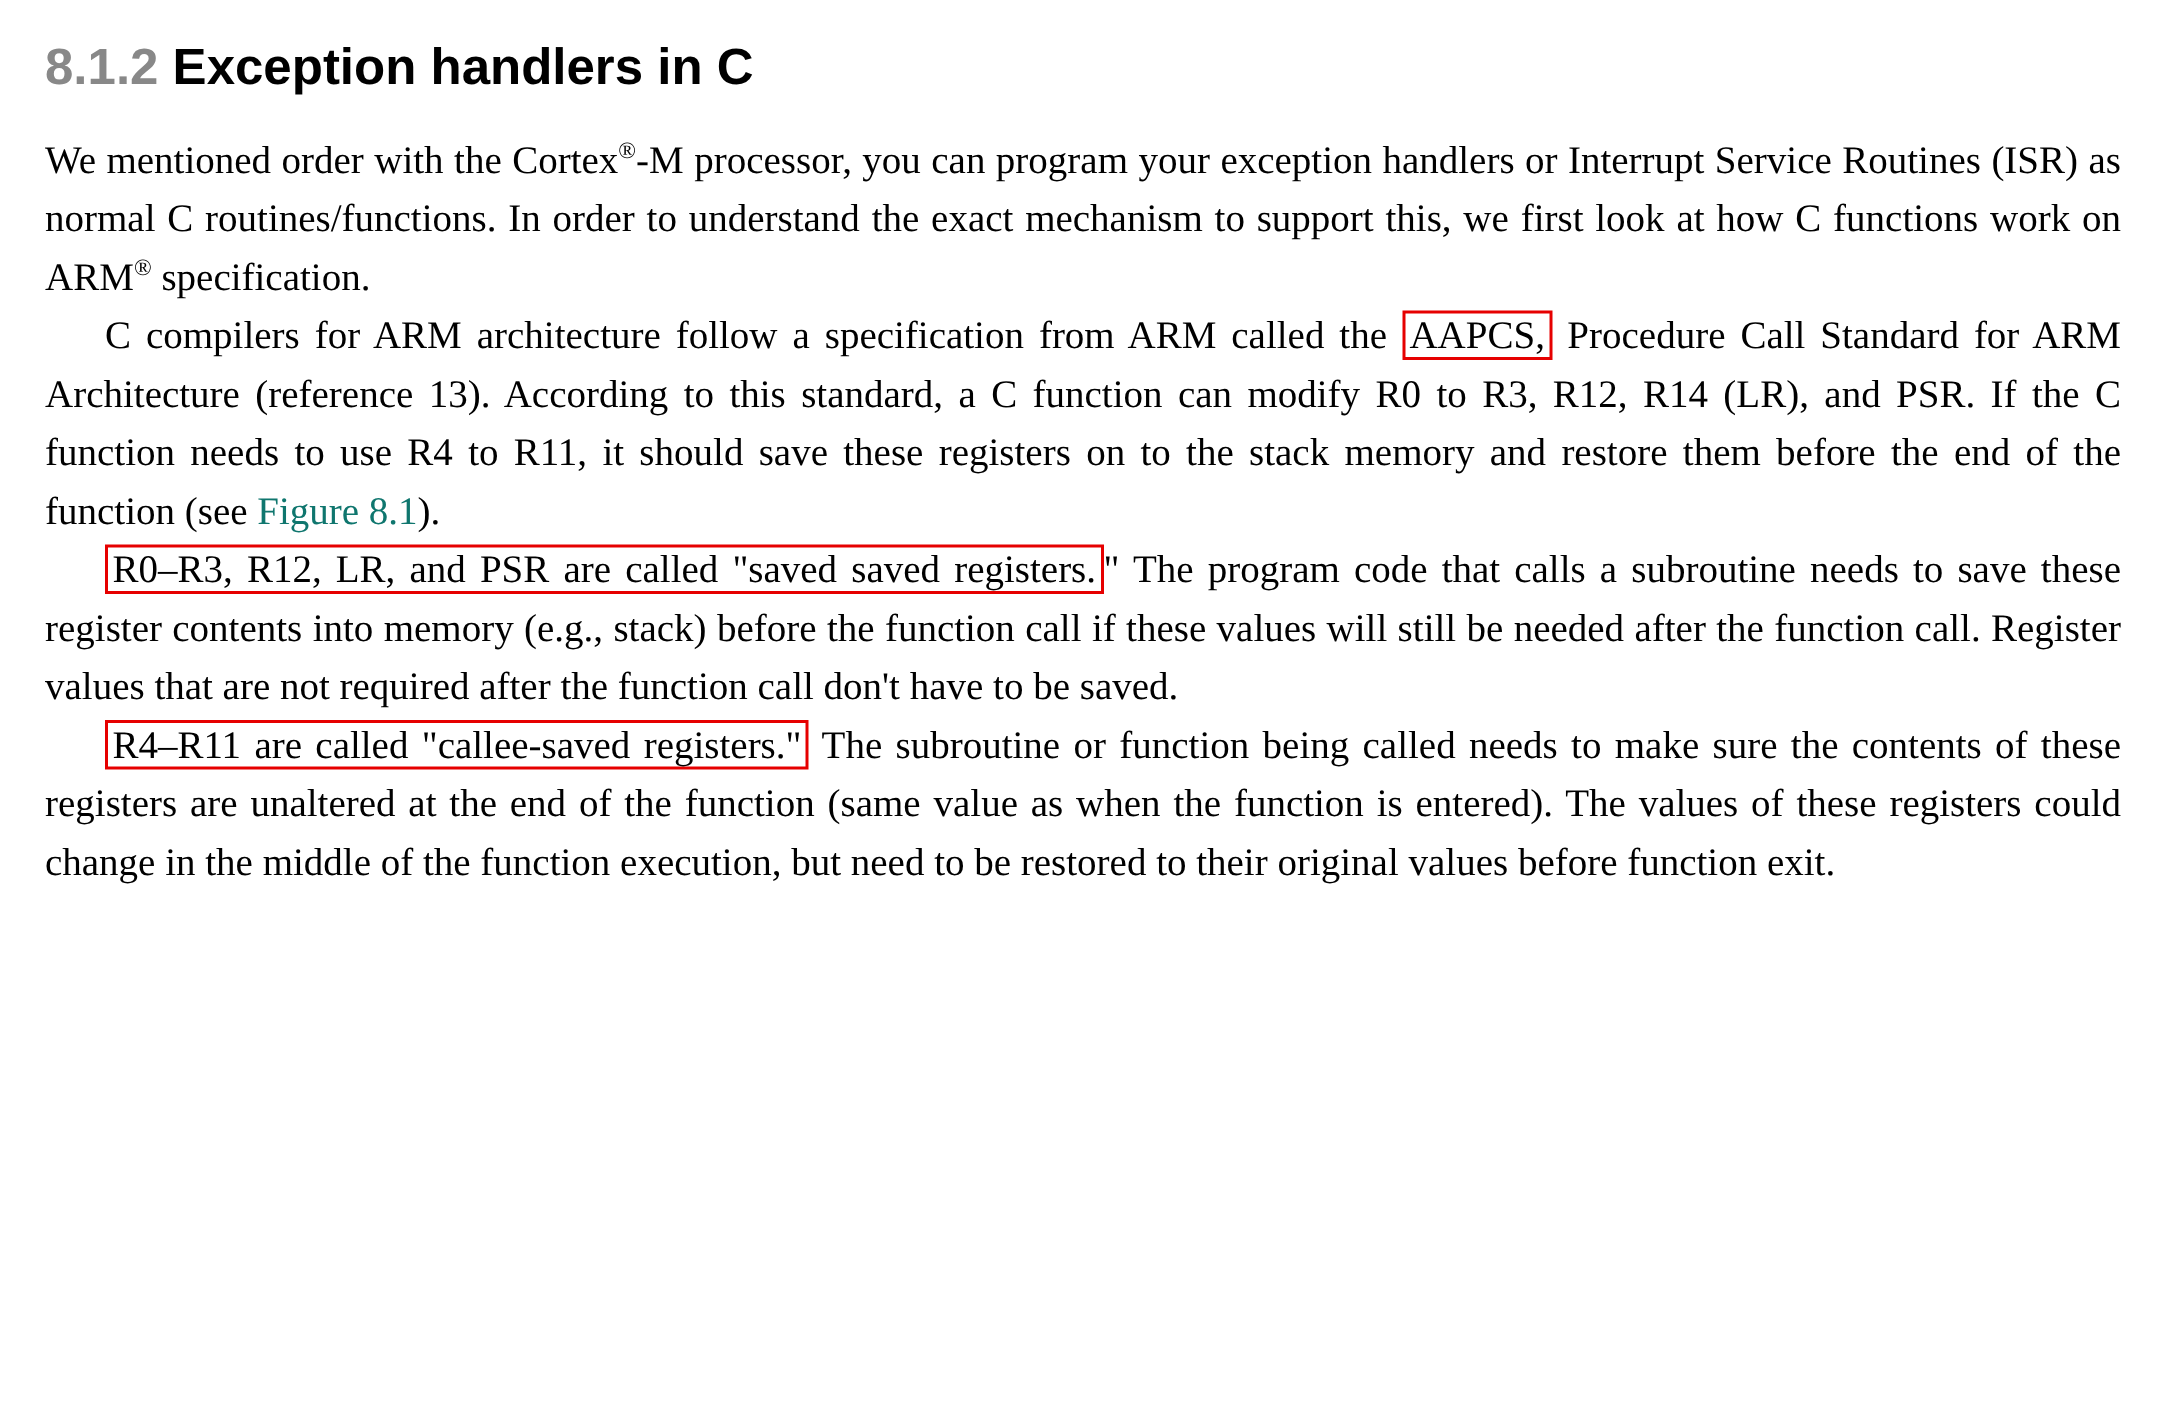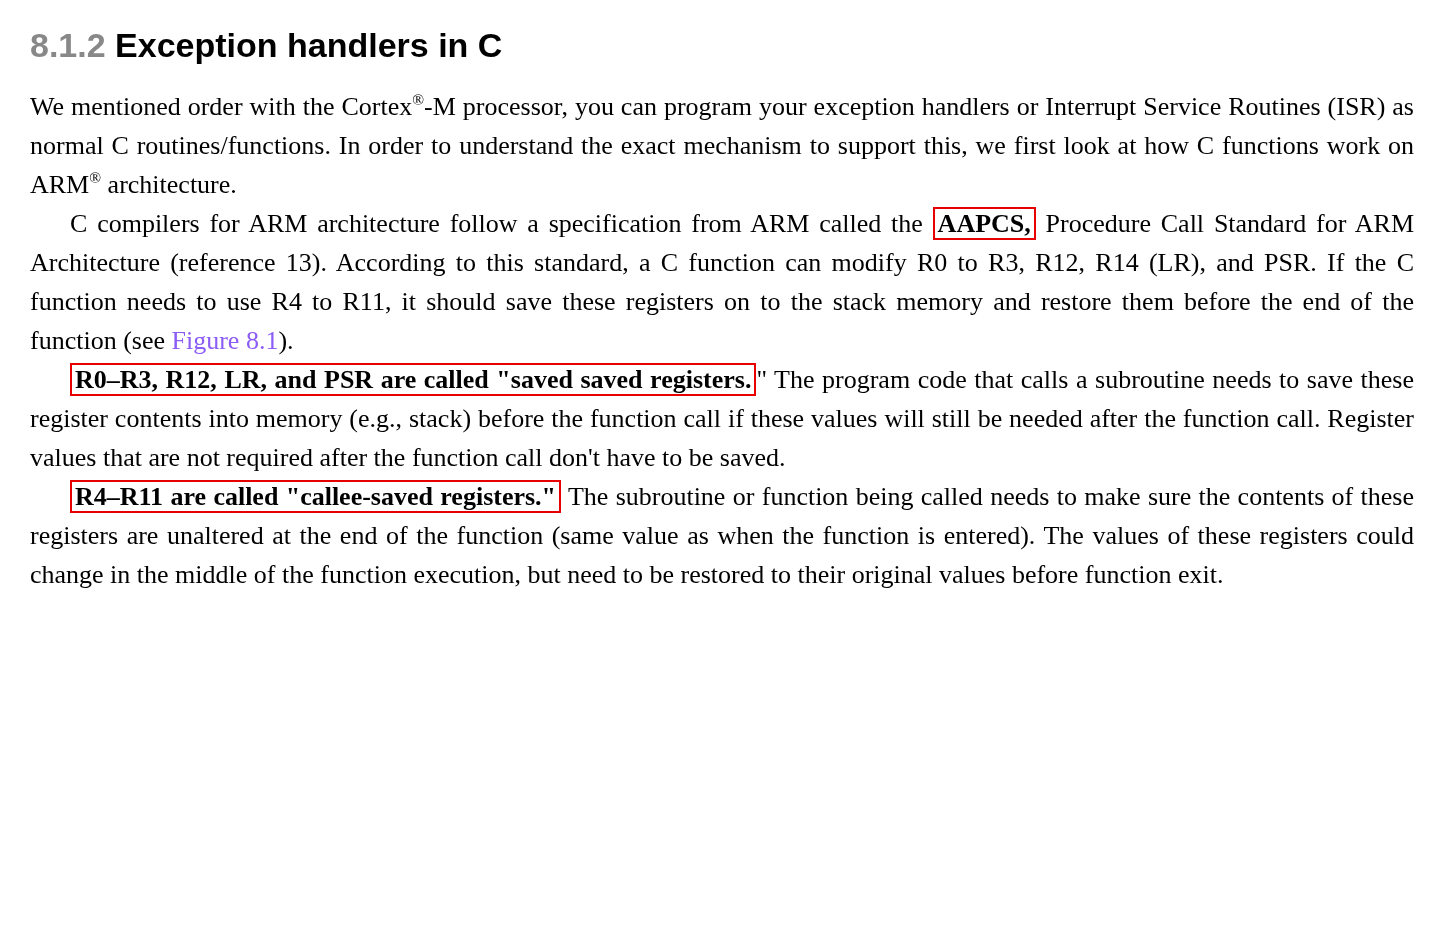--- a/index.html
+++ b/index.html
@@ -31,38 +31,37 @@
       margin-bottom: 0;
     }
     .indent {
       text-indent: 40px;
     }
     .sup {
       font-size: 0.6em;
       vertical-align: super;
     }
     .link {
-      color: #8b5cf6;
+      color: #0f766e;
     }
     .highlight-inline {
       border: 2px solid #e60000;
       padding: 0px 3px;
-      font-weight: bold;
     }
   </style>
 </head>
 <body>
 
 <h2 class="section-heading">
   <span class="section-number">8.1.2</span>
   <span>Exception handlers in C</span>
 </h2>
 
 <p class="para">
-  <span>We mentioned order with the Cortex</span><span class="sup">®</span><span>-M processor, you can program your exception handlers or Interrupt Service Routines (ISR) as normal C routines/functions. In order to understand the exact mechanism to support this, we first look at how C functions work on ARM</span><span class="sup">®</span><span> architecture.</span>
+  <span>We mentioned order with the Cortex</span><span class="sup">®</span><span>-M processor, you can program your exception handlers or Interrupt Service Routines (ISR) as normal C routines/functions. In order to understand the exact mechanism to support this, we first look at how C functions work on ARM</span><span class="sup">®</span><span> specification.</span>
 </p>
 
 <p class="para indent">
   <span>C compilers for ARM architecture follow a specification from ARM called the </span><span class="highlight-inline">AAPCS,</span><span> Procedure Call Standard for ARM Architecture (reference 13). According to this standard, a C function can modify R0 to R3, R12, R14 (LR), and PSR. If the C function needs to use R4 to R11, it should save these registers on to the stack memory and restore them before the end of the function (see </span><span class="link">Figure 8.1</span><span>).</span>
 </p>
 
 <p class="para indent">
   <span class="highlight-inline">R0–R3, R12, LR, and PSR are called "saved saved registers.</span><span>" The program code that calls a subroutine needs to save these register contents into memory (e.g., stack) before the function call if these values will still be needed after the function call. Register values that are not required after the function call don't have to be saved.</span>
 </p>
 

